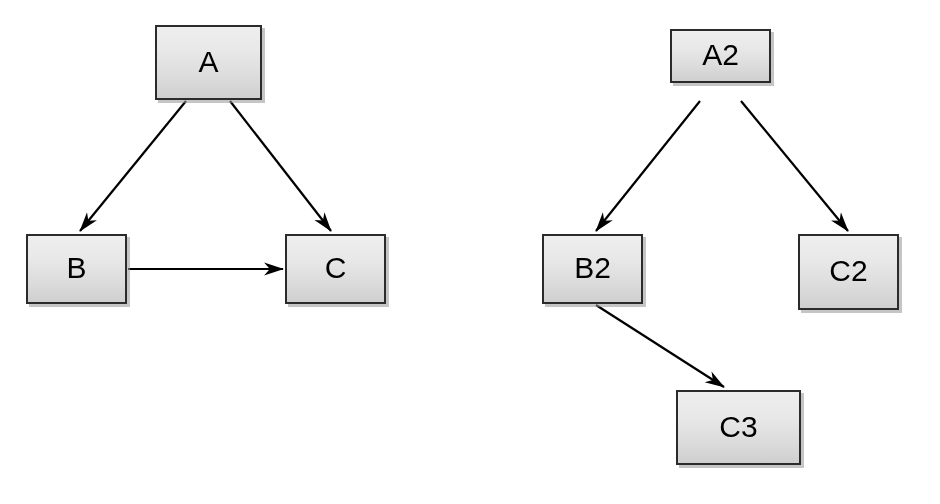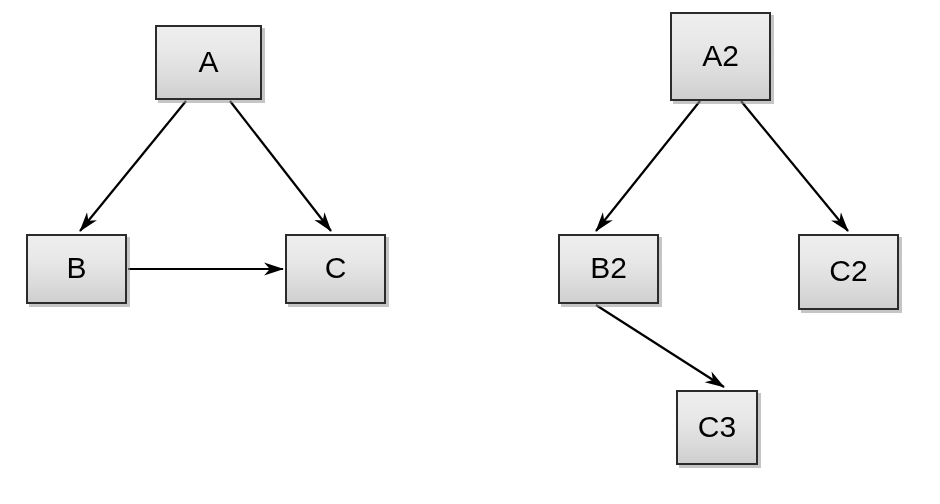--- a/index.html
+++ b/index.html
@@ -76,29 +76,29 @@
   </div>
 
   <div class="node" style="left: 26px; top: 234px; width: 101px; height: 70px;">
     <span class="node-label">B</span>
   </div>
 
   <div class="node" style="left: 285px; top: 234px; width: 101px; height: 70px;">
     <span class="node-label">C</span>
   </div>
 
-  <div class="node" style="left: 670px; top: 12px; width: 101px; height: 89px; justify-content: center;">
+  <div class="node" style="left: 670px; top: 29px; width: 101px; height: 54px; justify-content: center;">
     <span class="node-label">A2</span>
   </div>
 
-  <div class="node" style="left: 542px; top: 234px; width: 101px; height: 70px; margin-left: 16px;">
+  <div class="node" style="left: 542px; top: 234px; width: 101px; height: 70px;">
     <span class="node-label">B2</span>
   </div>
 
   <div class="node" style="left: 798px; top: 234px; width: 101px; height: 76px;">
     <span class="node-label">C2</span>
   </div>
 
-  <div class="node" style="left: 676px; top: 390px; width: 82px; height: 75px;">
+  <div class="node" style="left: 676px; top: 390px; width: 125px; height: 75px;">
     <span class="node-label">C3</span>
   </div>
 
 </div>
 
 </body></html>

